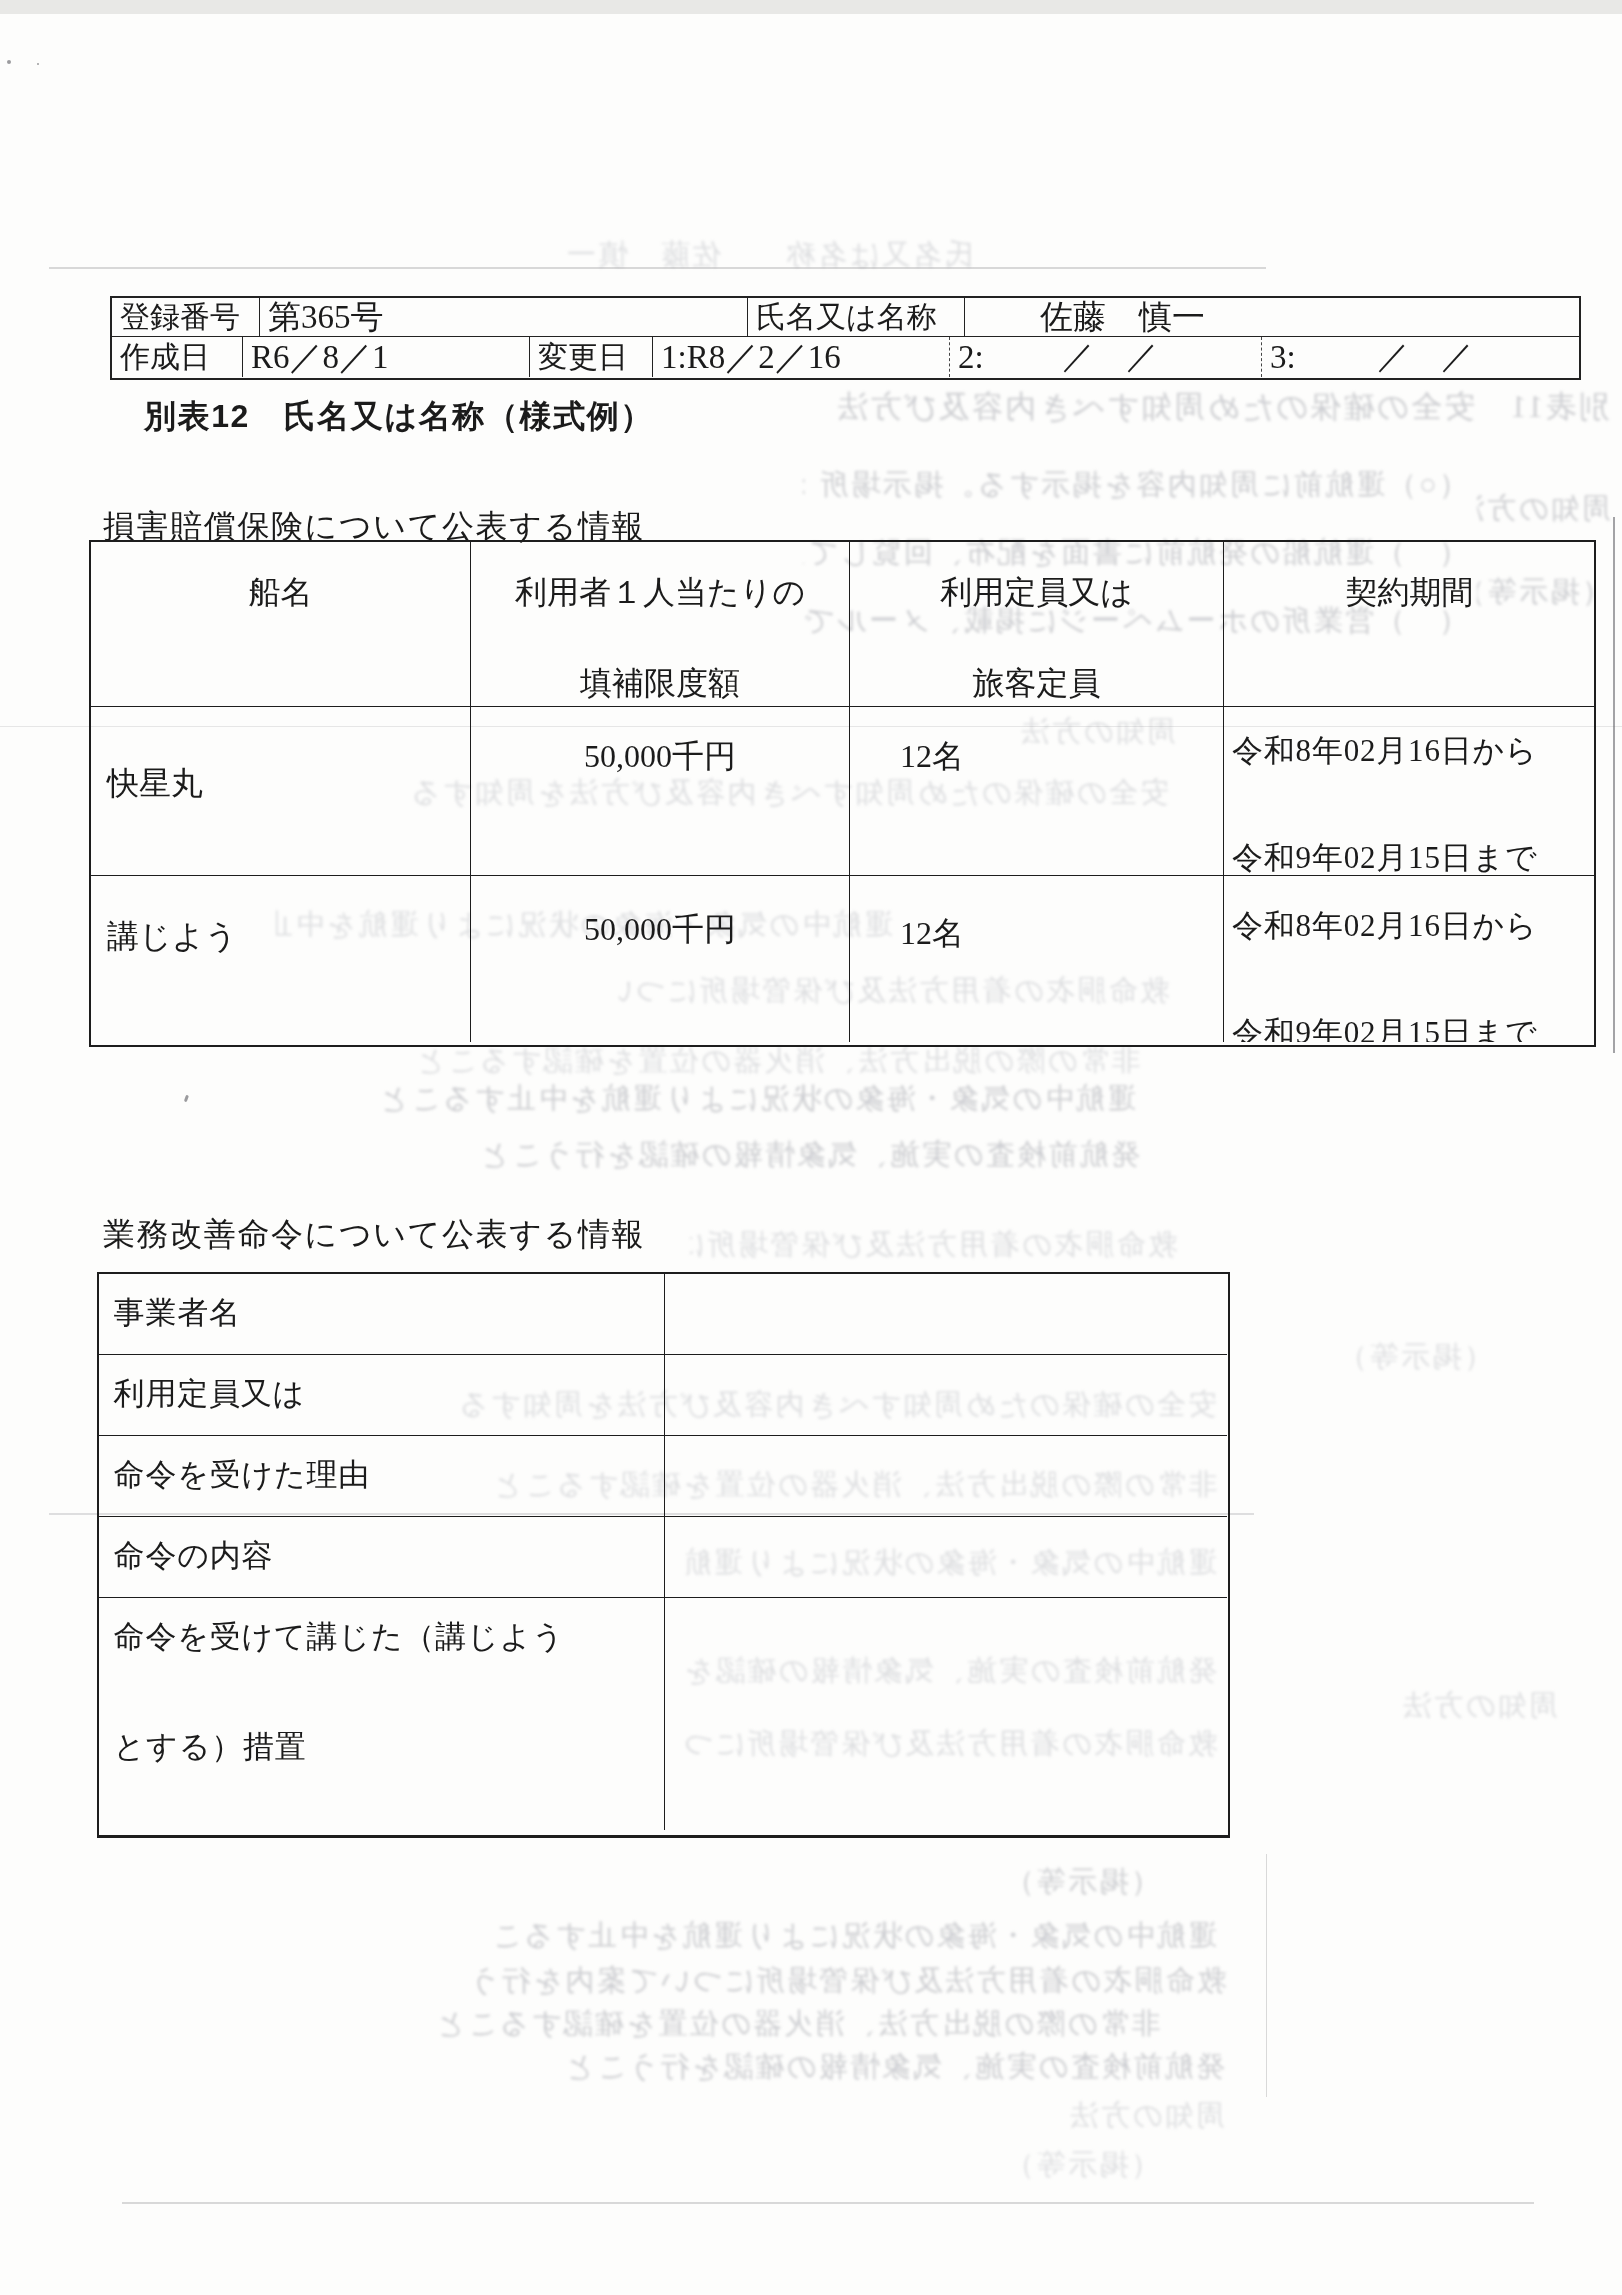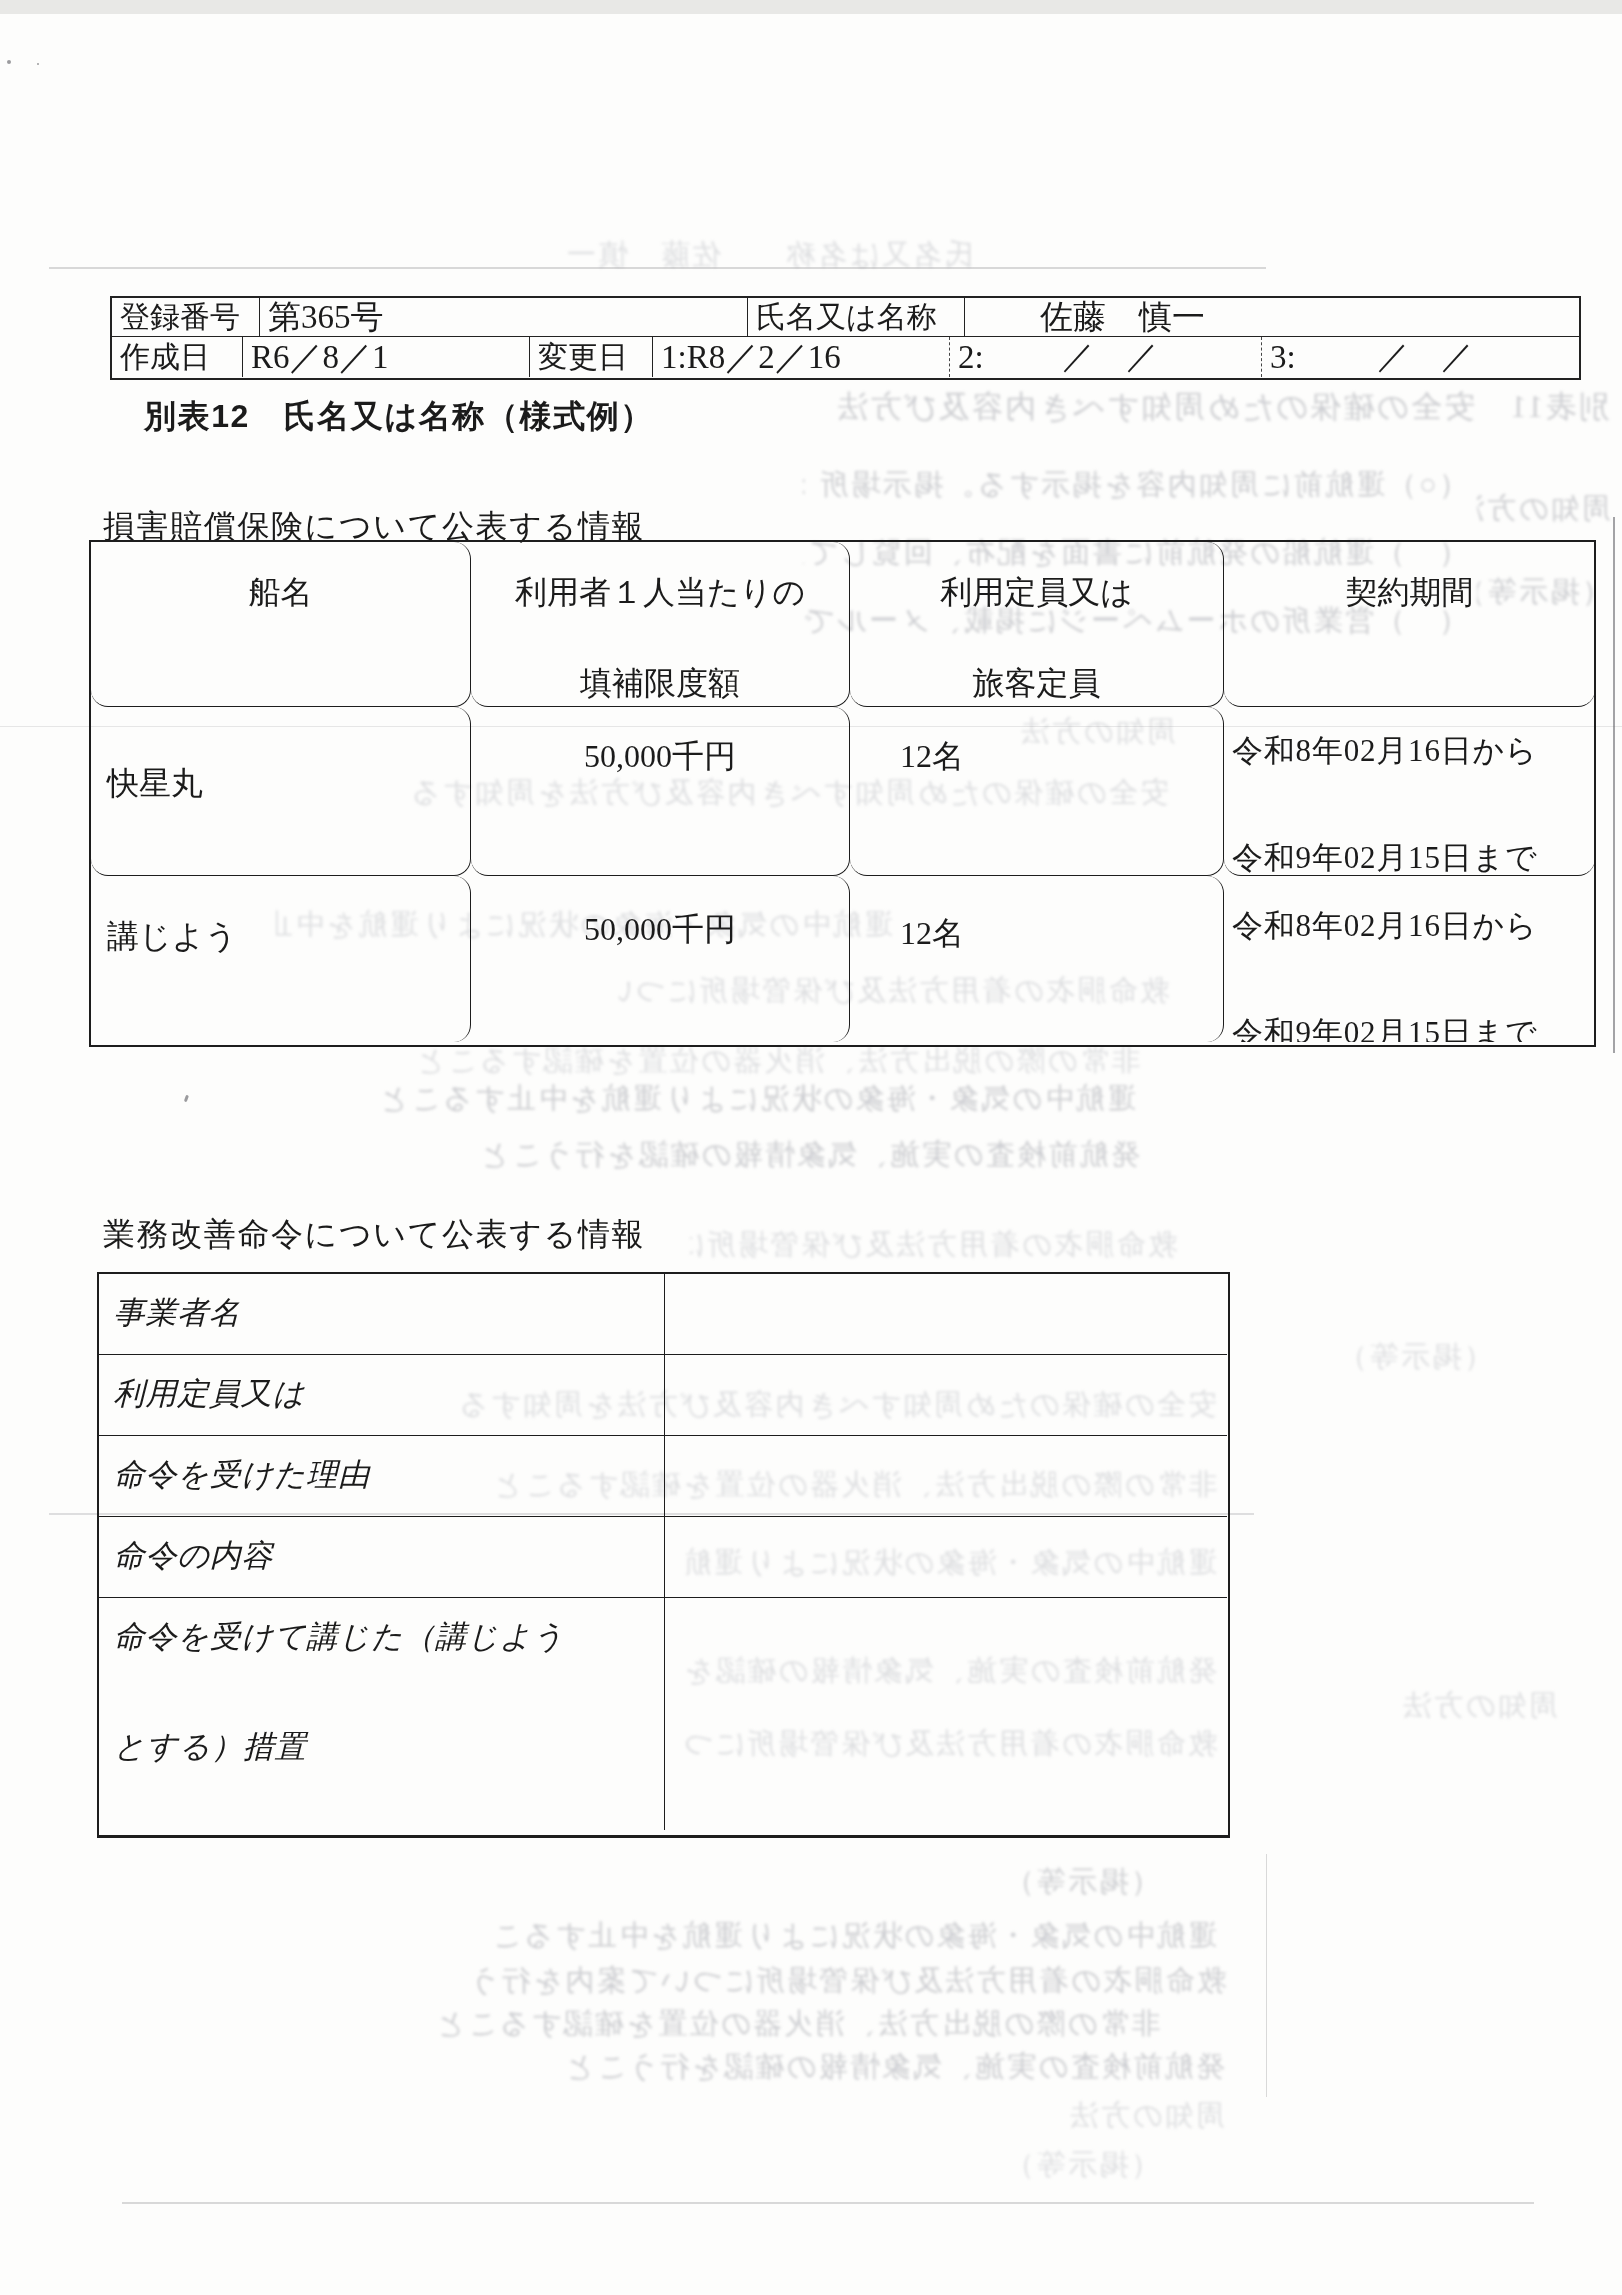--- a/index.html
+++ b/index.html
@@ -56,39 +56,38 @@
   .sec-heading{font-size:32px;letter-spacing:1.6px;}
   
   .ins-table{
     left:89px;top:526px;width:1507px;height:507px;
     border:2.4px solid #1d1d1d;box-sizing:border-box;
     display:grid;
     grid-template-columns:380px 379px 374px 371px;
     grid-template-rows:165px 169px 166px;
     font-size:32px;
   }
-  .ins-cell{box-sizing:border-box;overflow:hidden;border-radius:17px;}
+  .ins-cell{box-sizing:border-box;overflow:hidden;}
   .ins-cell.bb{border-bottom:1.6px solid #1d1d1d;}
   .ins-cell.br{border-right:1.6px solid #1d1d1d;}
   .hdr{display:flex;flex-direction:column;align-items:center;padding-top:29px;}
   .hdr .l2{margin-top:47px;}
   .cell-ship{padding:55px 0 0 16px;}
   .cell-limit{padding-top:28px;text-align:center;}
   .cell-cap{padding:28px 0 0 50px;}
   .cell-period{padding:23px 0 0 8px;font-size:31px;letter-spacing:0.8px;}
   .cell-period .l2{margin-top:65px;}
   
   .imp-table{
     left:97px;top:1258px;width:1133px;height:566px;
     border:2.4px solid #1d1d1d;border-bottom-width:3.2px;box-sizing:border-box;
     display:grid;
     grid-template-columns:566px 562px;
     grid-template-rows:81px 81px 81px 81px 232px;
     font-size:31px;
-    font-style:italic;
   }
   .imp-cell{box-sizing:border-box;overflow:hidden;}
   .imp-cell.bb{border-bottom:1.6px solid #1d1d1d;}
   .imp-cell.br{border-right:1.6px solid #1d1d1d;}
   .imp-label{padding:18px 0 0 14.6px;letter-spacing:0.8px;}
   .imp-label .l2{margin-top:68px;}
 </style>
 </head>
 <body>
 

